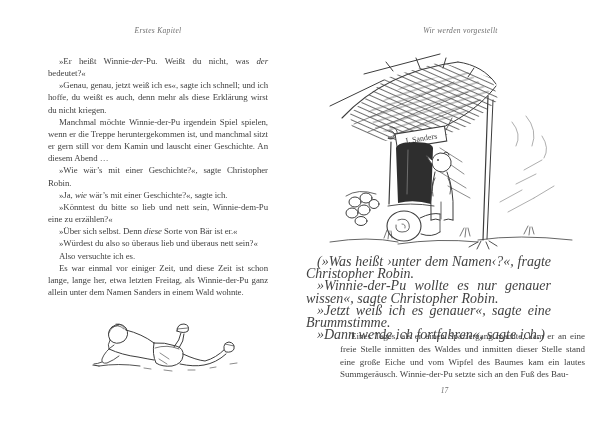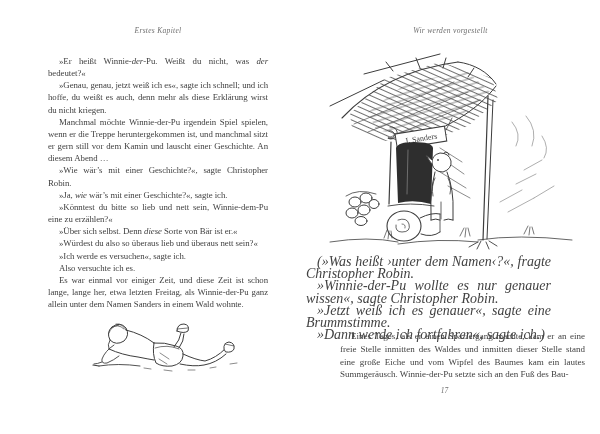--- a/index.html
+++ b/index.html
@@ -6,21 +6,21 @@
   .spread {
     position:relative; width:600px; height:434px; background:#ffffff;
     font-family:"Liberation Serif", serif; color:#3f3f3f; overflow:hidden;
     margin:0 auto;
   }
   .running-head {
     position:absolute; top:26px; font-style:italic; font-size:7.5px;
     color:#6e6e6e; text-align:center; letter-spacing:0.3px;
   }
   .rh-left  { left:48px;  width:220px; }
-  .rh-right { left:328px; width:245px; }
+  .rh-right { left:338px; width:245px; }
   .textcol {
     position:absolute; text-align:justify; color:#424242;
   }
   .col-left {
     left:48px; top:55px; width:220px;
     font-size:8.8px; line-height:12.15px; letter-spacing:-0.05px;
   }
   .col-right-italic {
     left:306px; top:256px; width:245px;
     font-size:14px; line-height:12.2px; font-style:italic;
@@ -46,21 +46,20 @@
 
   <div class="textcol col-left">
       <p class="para">»Er heißt Winnie-<i>der</i>-Pu. Weißt du nicht, was <i>der</i> bedeutet?«</p>
       <p class="para">»Genau, genau, jetzt weiß ich es«, sagte ich schnell; und ich hoffe, du weißt es auch, denn mehr als diese Erklärung wirst du nicht kriegen.</p>
       <p class="para">Manchmal möchte Winnie-der-Pu irgendein Spiel spielen, wenn er die Treppe heruntergekommen ist, und manchmal sitzt er gern still vor dem Kamin und lauscht einer Geschichte. An diesem Abend …</p>
       <p class="para">»Wie wär’s mit einer Geschichte?«, sagte Christopher Robin.</p>
       <p class="para">»Ja, <i>wie</i> wär’s mit einer Geschichte?«, sagte ich.</p>
       <p class="para">»Könntest du bitte so lieb und nett sein, Winnie-dem-Pu eine zu erzählen?«</p>
       <p class="para">»Über sich selbst. Denn <i>diese</i> Sorte von Bär ist er.«</p>
       <p class="para">»Würdest du also so überaus lieb und überaus nett sein?«</p>
-      <p class="para">»Ich werde es versuchen«, sagte ich.</p>
       <p class="para">Also versuchte ich es.</p>
       <p class="para">Es war einmal vor einiger Zeit, und diese Zeit ist schon lange, lange her, etwa letzten Freitag, als Winnie-der-Pu ganz allein un­ter dem Namen Sanders in einem Wald wohnte.</p>
     </div>
 
   <div class="illu" style="left:92px; top:320px;">
     <svg width="155" height="60" viewBox="0 0 155 60">
       <g fill="none" stroke="#3d3d3d" stroke-width="1" stroke-linecap="round">
         <path d="M1,45 L7,46" stroke-width="1.2"></path>
         <path d="M7,46 Q26,43 48,46" stroke-width="0.9"></path>
         <path d="M20,7 Q28,1 34,8 Q38,15 32,21 Q24,26 18,20 Q14,12 20,7 Z" fill="#fff"></path>

